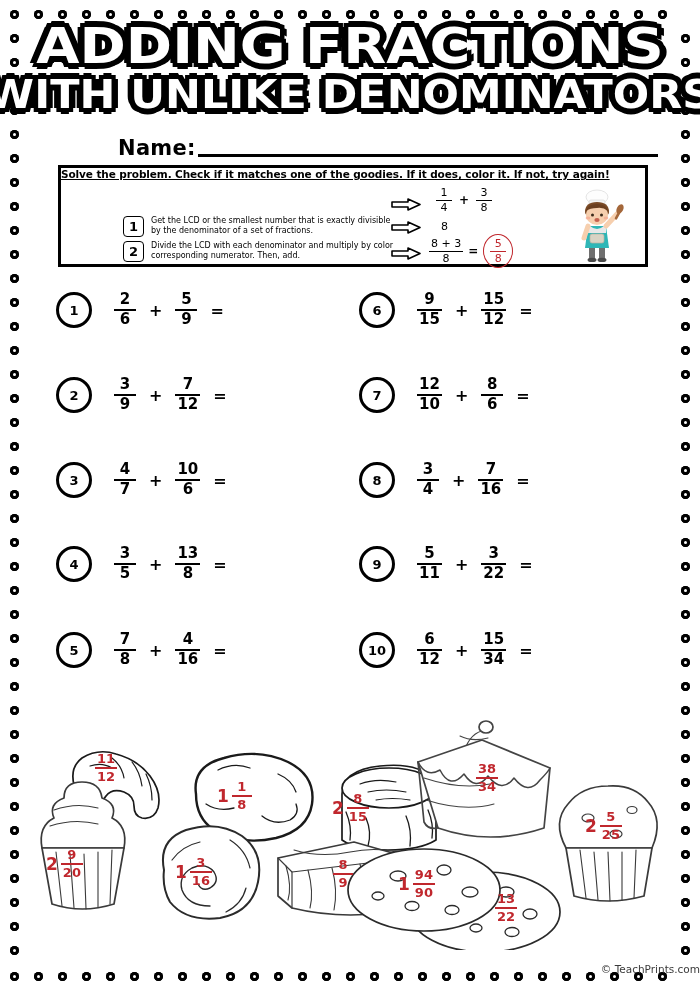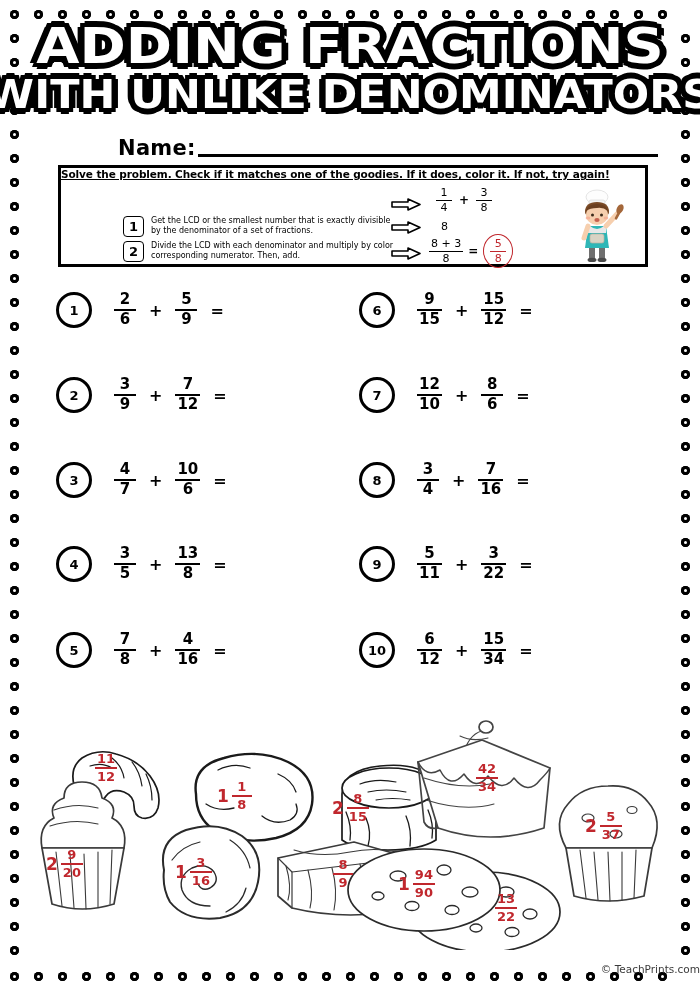--- a/index.html
+++ b/index.html
@@ -806,32 +806,32 @@
     <span class="frac">
       <span class="num">8</span>
       <span class="bar"></span>
       <span class="den">15</span>
     </span>
   </div>
 
   <div class="food-frac" style="left:453px; top:62px;">
     <span class="whole"></span>
     <span class="frac">
-      <span class="num">42</span>
+      <span class="num">38</span>
       <span class="bar"></span>
       <span class="den">34</span>
     </span>
   </div>
 
   <div class="food-frac" style="left:565px; top:110px;">
     <span class="whole">2</span>
     <span class="frac">
       <span class="num">5</span>
       <span class="bar"></span>
-      <span class="den">37</span>
+      <span class="den">25</span>
     </span>
   </div>
 
   <div class="food-frac" style="left:26px; top:148px;">
     <span class="whole">2</span>
     <span class="frac">
       <span class="num">9</span>
       <span class="bar"></span>
       <span class="den">20</span>
     </span>

